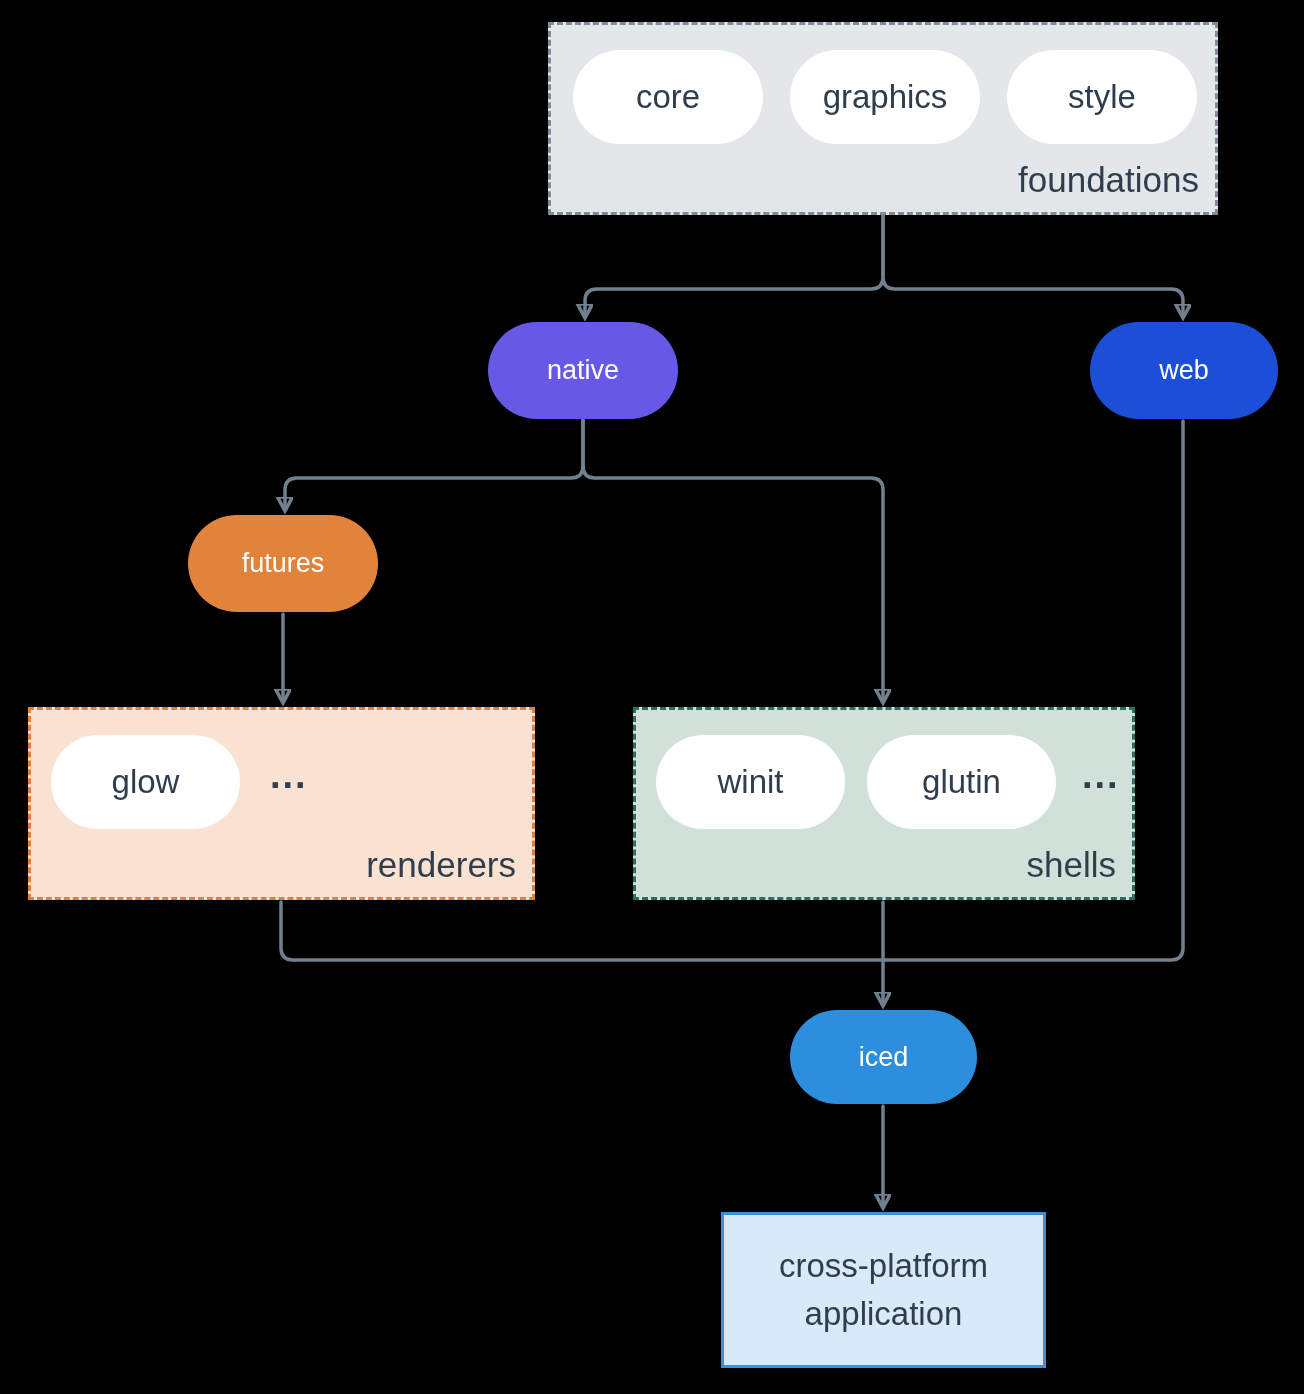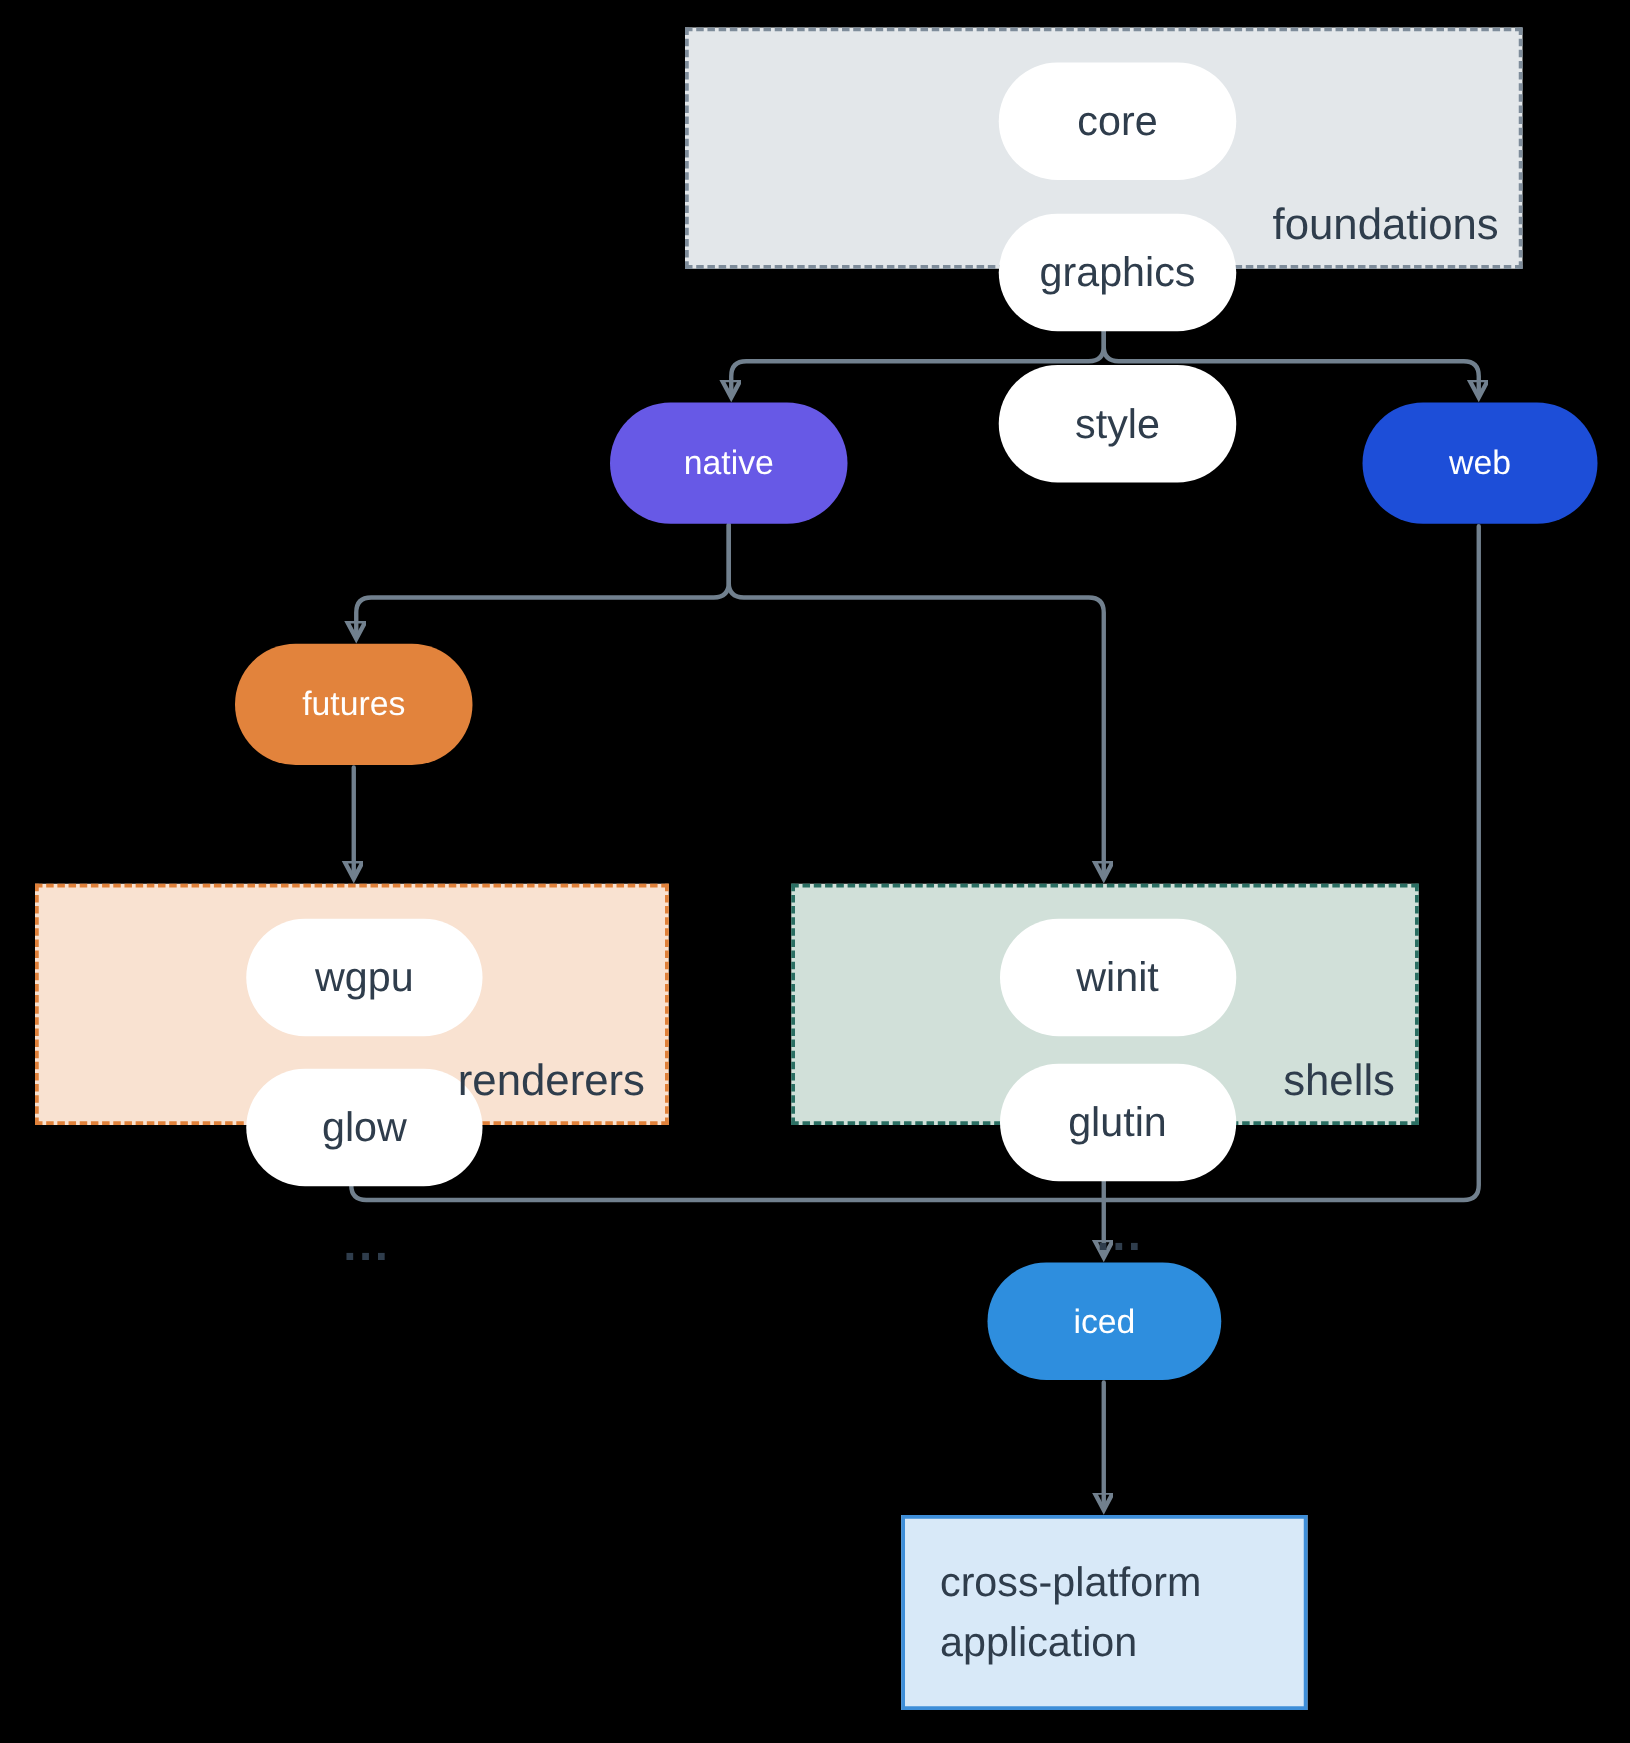--- a/index.html
+++ b/index.html
@@ -16,21 +16,20 @@
 
   .group {
     position: absolute;
     box-sizing: border-box;
     border: 3px dashed;
     z-index: 2;
   }
   .group .pills {
     display: flex;
     align-items: center;
-    flex-direction: column;
   }
   .pill {
     display: flex;
     align-items: center;
     justify-content: center;
     background: #ffffff;
     color: #2f3d4c;
     font-size: 33px;
     border-radius: 60px;
     height: 94px;
@@ -84,20 +83,21 @@
   .app-box {
     position: absolute;
     left: 721px; top: 1212px;
     width: 325px; height: 156px;
     box-sizing: border-box;
     background: #d8e9f8;
     border: 3px solid #3e8ed8;
     display: flex;
     align-items: center;
     justify-content: center;
+    text-align: center;
     color: #2f3d4c;
     font-size: 33px;
     line-height: 1.45;
     padding: 0 28px;
     z-index: 2;
   }
 </style>
 </head>
 <body>
 
@@ -129,21 +129,20 @@
     <div class="group-label">foundations</div>
   </div>
 
   <div class="node n-native">native</div>
   <div class="node n-web">web</div>
 
   <div class="node n-graphics">futures</div>
 
   <div class="group g-renderers">
     <div class="pills">
-      <div class="pill">wgpu</div>
       <div class="pill">glow</div>
       <div class="ellipsis">...</div>
     </div>
     <div class="group-label">renderers</div>
   </div>
 
   <div class="group g-shells">
     <div class="pills">
       <div class="pill">winit</div>
       <div class="pill">glutin</div>

